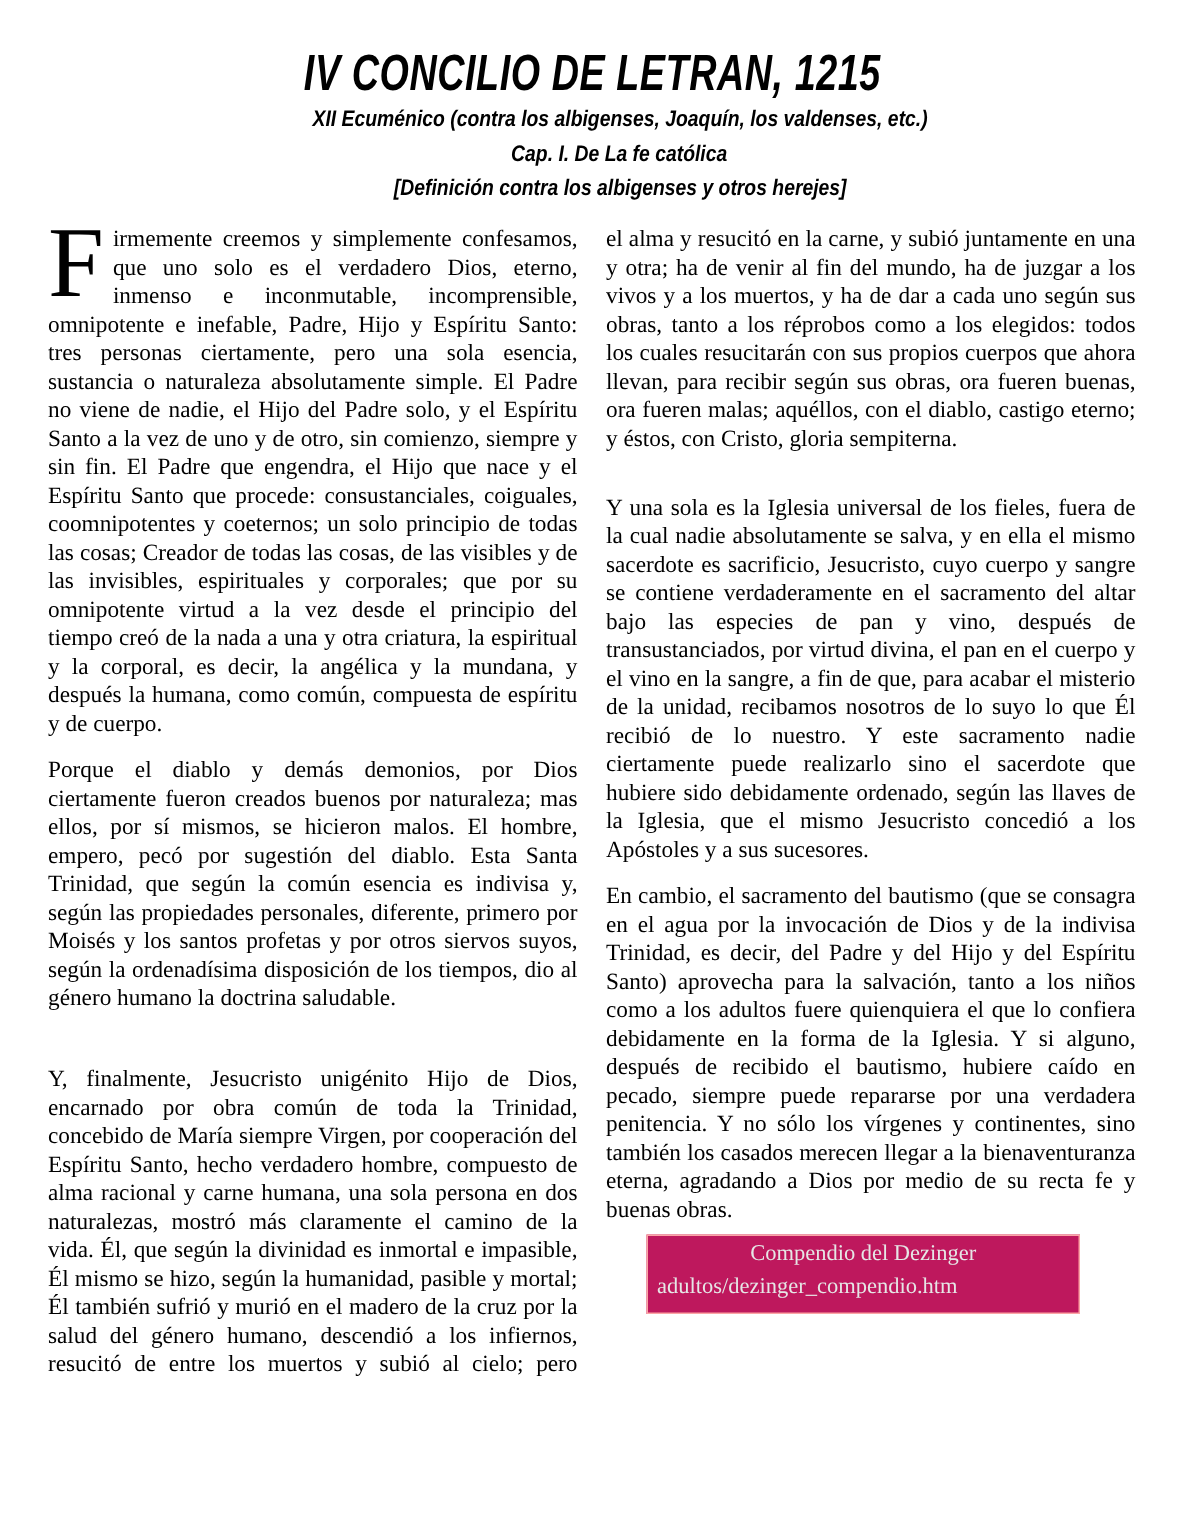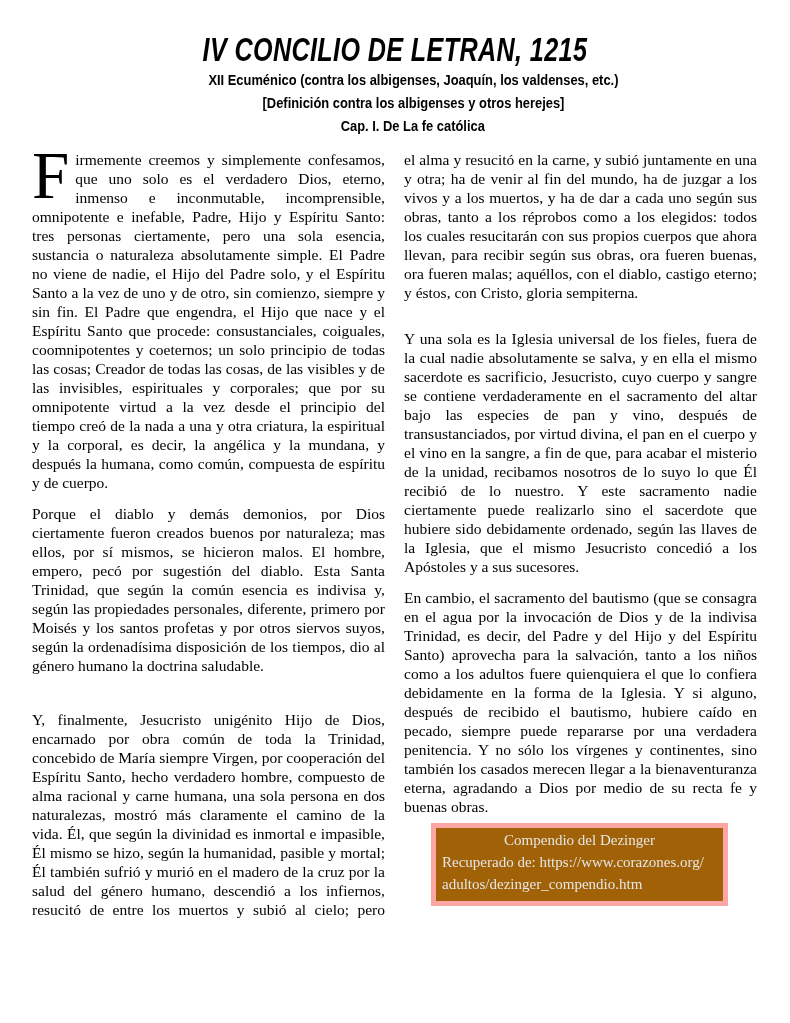--- a/index.html
+++ b/index.html
@@ -22,20 +22,21 @@
     font-size: 34px;
     letter-spacing: 0.5px;
     transform: scaleX(0.74);
     transform-origin: center;
     white-space: nowrap;
     line-height: 38px;
   }
   .subtitle {
     font-family: "Liberation Sans", sans-serif;
     font-weight: bold;
+    font-style: italic;
     font-size: 15px;
     line-height: 23px;
     padding-left: 36px;
   }
   .subtitle > span {
     display: inline-block;
     transform: scaleX(0.86);
     transform-origin: center;
     white-space: nowrap;
   }
@@ -62,56 +63,55 @@
   .u { text-underline-offset: 2px; }
   .it { }
   .p1-left  { margin-bottom: 12px !important; }
   .p2-left  { margin-bottom: 35px !important; }
   .p1-right { margin-bottom: 27px !important; }
   .p2-right { margin-bottom: 12px !important; }
   .p3-right { margin-bottom: 7px !important; }
   .source-box {
     margin-left: 27px;
     width: 275px;
-    background: #a16207;
-    border: 5px solid #fca5a5;
+    background: #be185d;
+    border: 1px solid #fca5a5;
     color: #e6e6e6;
     font-size: 15px;
     line-height: 22px;
     padding: 1px 6px 6px 6px;
     text-align: left;
   }
   .source-box .centered { text-align: center; }
 </style>
 </head>
 <body>
 
 <div class="page">
 
   <div class="header">
     <div class="doc-title">IV CONCILIO DE LETRAN, 1215</div>
     <div class="subtitle"><span>XII Ecuménico (contra los albigenses, Joaquín, los valdenses, etc.)</span></div>
+    <div class="subtitle"><span>Cap. I. De La fe católica</span></div>
     <div class="subtitle"><span>[Definición contra los albigenses y otros herejes]</span></div>
-    <div class="subtitle"><span>Cap. I. De La fe católica</span></div>
   </div>
 
   <div class="columns">
 
     <div class="col">
       <p class="p1-left"><span class="dropcap">F</span><span class="u">irmemente creemos y simplemente confesamos, que uno solo es el verdadero Dios, eterno, inmenso e inconmutable, incomprensible, omnipotente e inefable, Padre, Hijo y Espíritu Santo: tres personas ciertamente, pero una sola esencia, sustancia o naturaleza absolutamente simple.</span><span class="it"> El Padre no viene de nadie, el Hijo del Padre solo, y el Espíritu Santo a la vez de uno y de otro, sin comienzo, siempre y sin fin. El Padre que engendra, el Hijo que nace y el Espíritu Santo que procede: consustanciales, coiguales, coomnipotentes y coeternos; un solo principio de todas las cosas; Creador de todas las cosas, de las visibles y de las invisibles, espirituales y corporales; que por su omnipotente virtud a la vez desde el principio del tiempo creó de la nada a una y otra criatura, la espiritual y la corporal, es decir, la angélica y la mundana, y después la humana, como común, compuesta de espíritu y de cuerpo.</span></p>
       <p class="p2-left">Porque el diablo y demás demonios, por Dios ciertamente fueron creados buenos por naturaleza; mas ellos, por sí mismos, se hicieron malos. El hombre, empero, pecó por sugestión del diablo. Esta Santa Trinidad, que según la común esencia es indivisa y, según las propiedades personales, diferente, primero por Moisés y los santos profetas y por otros siervos suyos, según la ordenadísima disposición de los tiempos, dio al género humano la doctrina saludable.</p>
       <p>Y, finalmente, Jesucristo unigénito Hijo de Dios, encarnado por obra común de toda la Trinidad, concebido de María siempre Virgen, por cooperación del Espíritu Santo, hecho verdadero hombre, compuesto de alma racional y carne humana, una sola persona en dos naturalezas, mostró más claramente el camino de la vida. Él, que según la divinidad es inmortal e impasible, Él mismo se hizo, según la humanidad, pasible y mortal; Él también sufrió y murió en el madero de la cruz por la salud del género humano, descendió a los infiernos, resucitó de entre los muertos y subió al cielo; pero descendió en</p>
     </div>
 
     <div class="col">
       <p class="p1-right">el alma y resucitó en la carne, y subió juntamente en una y otra; ha de venir al fin del mundo, ha de juzgar a los vivos y a los muertos, y ha de dar a cada uno según sus obras, tanto a los réprobos como a los elegidos: todos los cuales resucitarán con sus propios cuerpos que ahora llevan, para recibir según sus obras, ora fueren buenas, ora fueren malas; aquéllos, con el diablo, castigo eterno; y éstos, con Cristo, gloria sempiterna.</p>
       <p class="p2-right"><span class="u">Y una sola es la Iglesia universal de los fieles, fuera de la cual nadie absolutamente se salva, y en ella el mismo sacerdote es sacrificio, Jesucristo, cuyo cuerpo y sangre se contiene verdaderamente en el sacramento del altar bajo las especies de pan y vino, después de transustanciados, por virtud divina, el pan en el cuerpo y el vino en la sangre, a fin de que, para acabar el misterio de la unidad, recibamos nosotros de lo suyo lo que Él recibió de lo nuestro. Y este sacramento nadie ciertamente puede realizarlo sino el sacerdote que hubiere sido debidamente ordenado, según las llaves de la Iglesia, que el mismo Jesucristo concedió a los Apóstoles y a sus sucesores.</span></p>
       <p class="p3-right">En cambio, el sacramento del bautismo (que se consagra en el agua por la invocación de Dios y de la indivisa Trinidad, es decir, del Padre y del Hijo y del Espíritu Santo) aprovecha para la salvación, tanto a los niños como a los adultos fuere quienquiera el que lo confiera debidamente en la forma de la Iglesia. Y si alguno, después de recibido el bautismo, hubiere caído en pecado, siempre puede repararse por una verdadera penitencia. Y no sólo los vírgenes y continentes, sino también los casados merecen llegar a la bienaventuranza eterna, agradando a Dios por medio de su recta fe y buenas obras.</p>
       <div class="source-box">
         <div class="centered">Compendio del Dezinger</div>
-        <div>Recuperado de: https://www.corazones.org/</div>
         <div>adultos/dezinger_compendio.htm</div>
       </div>
     </div>
 
   </div>
 
 </div>
 
 </body></html>

